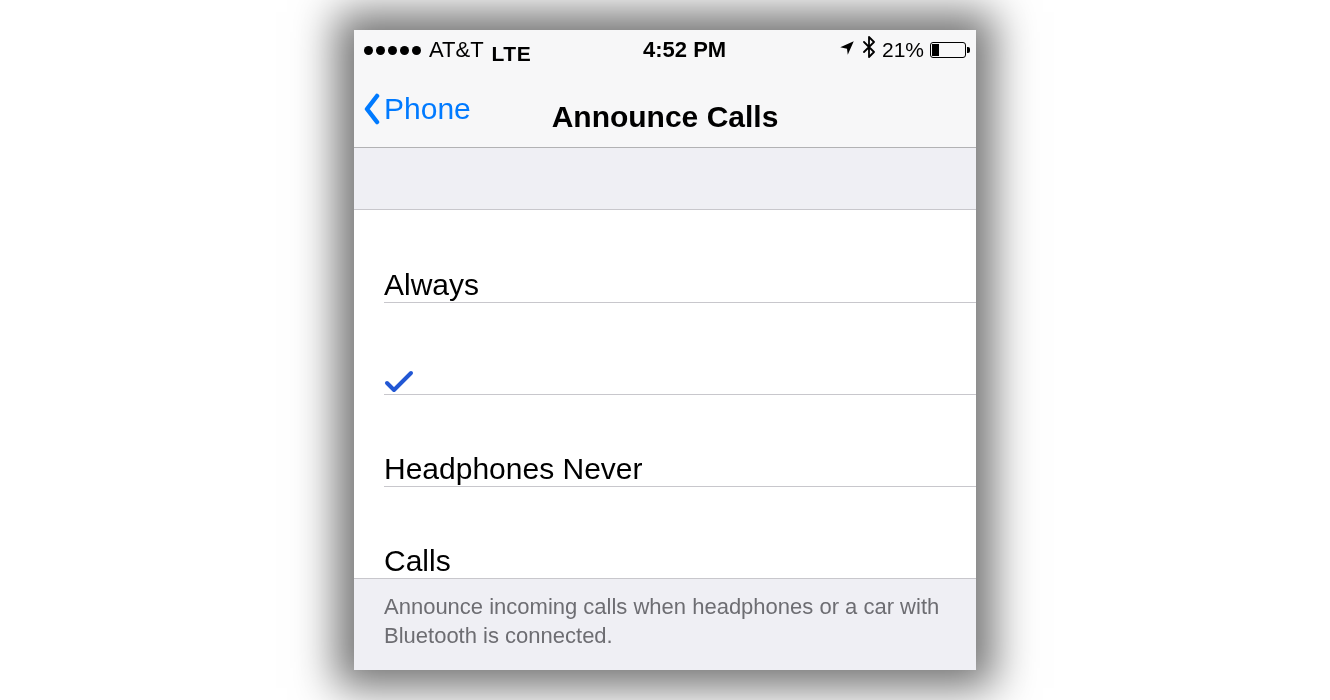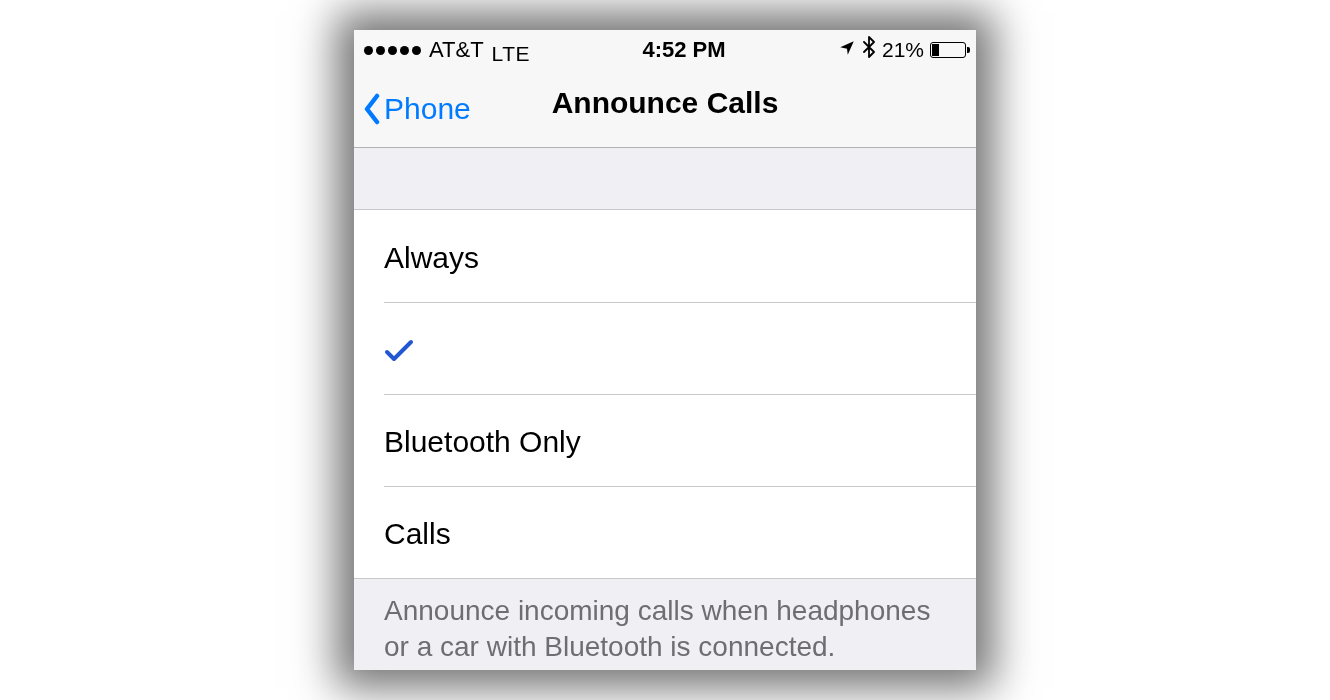--- a/index.html
+++ b/index.html
@@ -17,57 +17,57 @@
       height: 640px;
       background: #efeff4;
       box-shadow: 0 0 40px 18px rgba(0,0,0,0.55);
       overflow: hidden;
       position: relative;
     }
     
     .status-bar {
       height: 40px;
       display: flex;
-      align-items: center;
       justify-content: space-between;
-      padding: 0 10px;
+      padding: 7px 10px;
       font-size: 22px;
       font-weight: 500;
       color: #000;
       background: #f7f7f8;
     }
     .status-left { display: flex; align-items: center; gap: 8px; }
     .status-right { display: flex; align-items: center; gap: 6px; }
     .signal-dots { display: flex; gap: 3px; align-items: center;}
     .signal-dots span {
       width: 9px; height: 9px; border-radius: 50%;
       background: #000;
     }
     .carrier { font-size: 22px; }
-    .network { font-size: 21px; font-weight: 400; letter-spacing: 0.5px; margin-top: 8px;}
+    .network { font-size: 21px; font-weight: 700; letter-spacing: 0.5px; margin-top: 8px;}
     .time { font-size: 22px; font-weight: 600; }
     .battery-pct { font-size: 21px; }
     .battery-icon {
       width: 36px; height: 16px; border: 1.5px solid #000; border-radius: 3px;
       position: relative; display: inline-block;
     }
     .battery-icon::after {
       content: ""; position: absolute; right: -5px; top: 4px;
       width: 3px; height: 6px; background: #000; border-radius: 0 2px 2px 0;
     }
     .battery-fill {
       position: absolute; left: 1px; top: 1px; bottom: 1px;
       width: 21%; background: #000;
     }
     
     .nav-bar {
       height: 78px;
       background: #f7f7f8;
       border-bottom: 1px solid #b2b2b4;
       display: flex;
+      align-items: center;
       position: relative;
       padding: 0 8px;
     }
     .back-button {
       display: flex; align-items: center; gap: 2px;
       color: #007aff; font-size: 30px;
       cursor: pointer;
     }
     .chevron-left {
       width: 20px; height: 34px;
@@ -85,21 +85,21 @@
       height: 62px;
       background: #efeff4;
       border-bottom: 1px solid #c8c7cc;
     }
     
     .list {
       background: #fff;
     }
     .row {
       display: flex;
-      align-items: center;
+      align-items: flex-end;
       justify-content: space-between;
       height: 92px;
       padding: 3px 28px 0 30px;
       font-size: 30px;
       color: #000;
       cursor: pointer;
       position: relative;
     }
     .row + .row::before {
       content: "";
@@ -109,21 +109,21 @@
       background: #c8c7cc;
     }
     .list { border-bottom: 1px solid #c8c7cc; }
     .checkmark {
       color: #2257d4;
       width: 26px; height: 26px;
     }
     
     .footer-text {
       padding: 14px 30px 20px 30px;
-      font-size: 28px;
+      font-size: 22px;
       line-height: 1.3;
       color: #6d6d72;
       background: #efeff4;
     }
   </style>
 </head>
 <body>
 
 <div class="frame">
 
@@ -177,21 +177,21 @@
       <span>Always</span>
     </div>
     <div class="row">
       <span class="checkmark">
         <svg width="30" height="26" viewBox="0 0 30 26" fill="none" stroke="#2257d4" stroke-width="4" stroke-linecap="round" stroke-linejoin="round">
           <polyline points="3,14 10,21 27,4"></polyline>
         </svg>
       </span>
     </div>
     <div class="row">
-      <span>Bluetooth Only</span>
+      <span>Headphones Never</span>
     </div>
     <div class="row">
       <span>Calls</span>
     </div>
   </div>
 
   <div class="footer-text">Announce incoming calls when headphones or a car with Bluetooth is connected.</div>
 
 </div>
 

